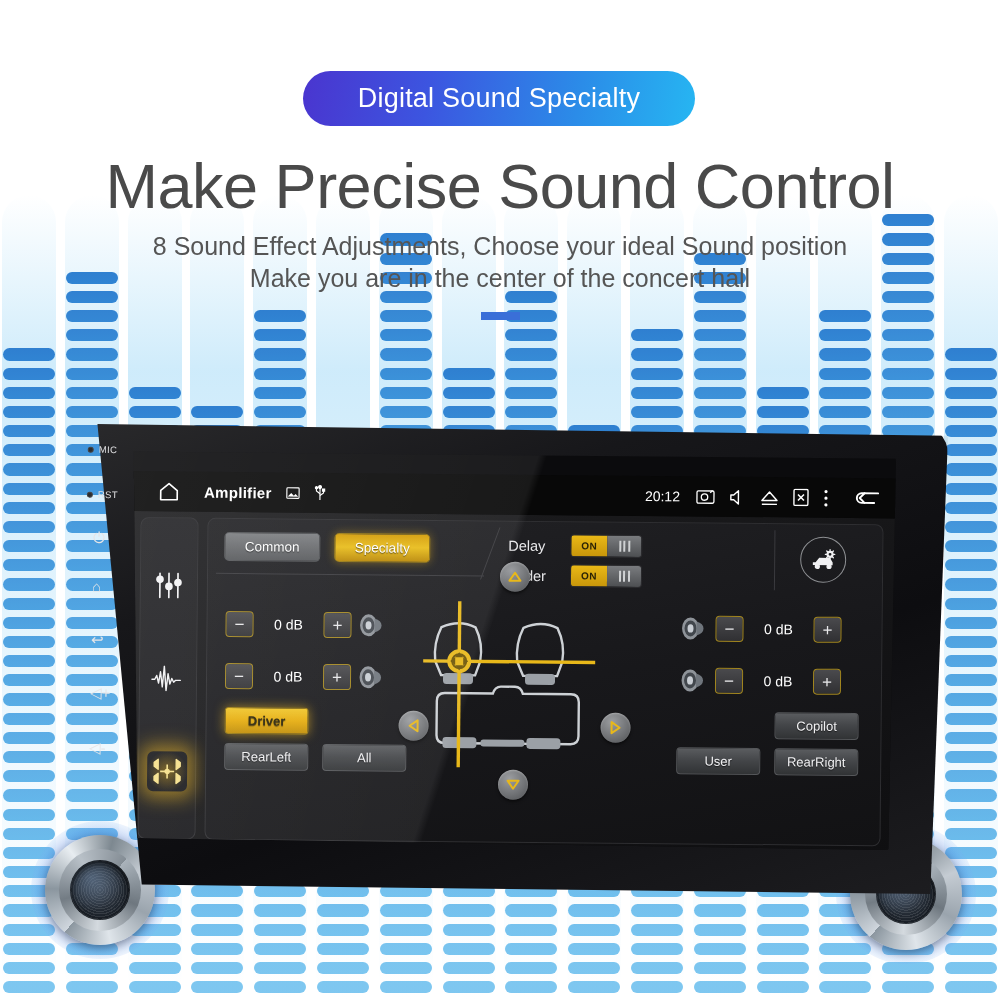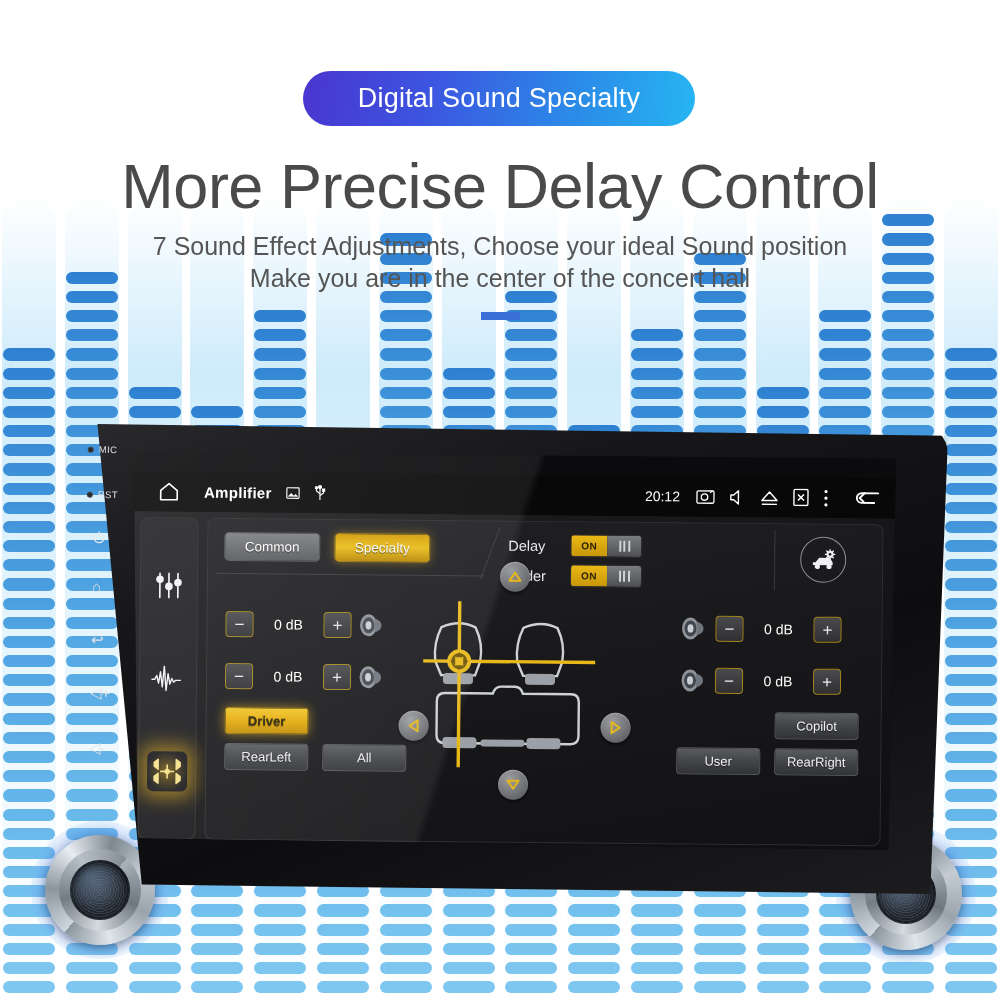--- a/index.html
+++ b/index.html
@@ -1031,22 +1031,22 @@
       <div class="eq-bar" style="background: linear-gradient(rgb(56, 166, 231), rgb(57, 169, 232)); opacity: 0.67;"></div>
       <div class="eq-bar" style="background: linear-gradient(rgb(57, 168, 231), rgb(57, 169, 232)); opacity: 0.66;"></div>
       <div class="eq-bar" style="background: linear-gradient(rgb(57, 169, 232), rgb(57, 169, 232)); opacity: 0.65;"></div>
     </div>
   </div>
 
 <div id="badge">
   <span>Digital Sound Specialty</span>
 </div>
 
-<h1 id="headline">More Precise Delay Control</h1>
-<div id="sub1">7 Sound Effect Adjustments, Choose your ideal Sound position</div>
+<h1 id="headline">Make Precise Sound Control</h1>
+<div id="sub1">8 Sound Effect Adjustments, Choose your ideal Sound position</div>
 <div id="sub2">Make you are in the center of the concert hall</div>
 <div id="accent-bar"></div>
 
 <div class="speaker" id="spk-left" style="left:45px; top:835px; width:110px; height:110px;">
   <div class="spk-glow"></div>
   <div class="spk-ring"></div>
   <div class="spk-ring2"></div>
   <div class="spk-cone"></div>
 </div>
 

